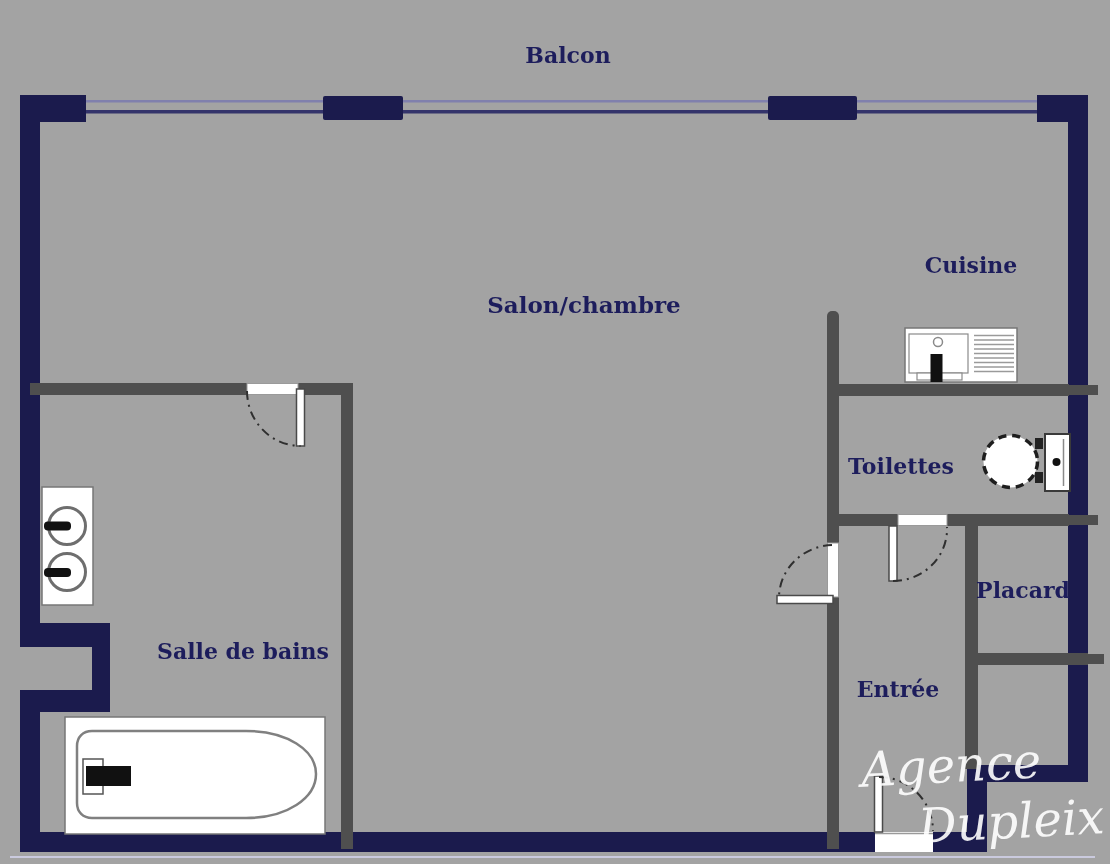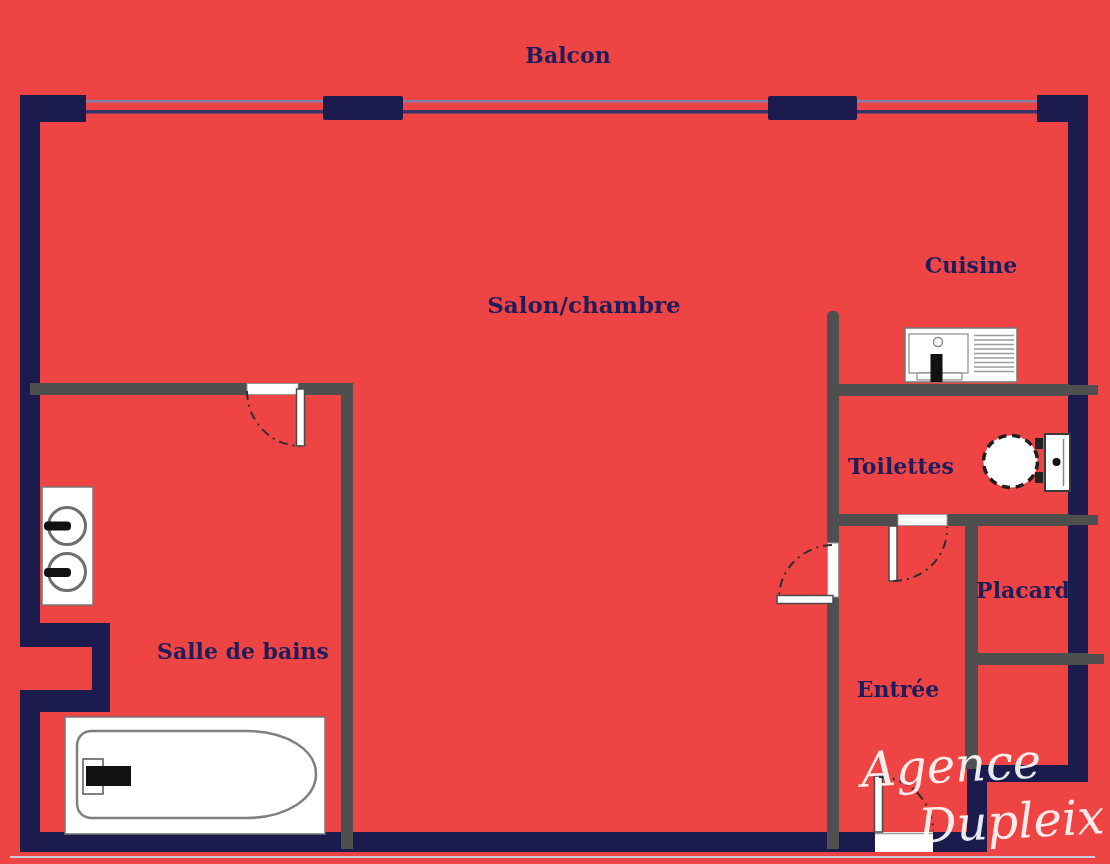--- a/index.html
+++ b/index.html
@@ -1,16 +1,16 @@
 <!DOCTYPE html>
 <html style="--wall-navy: #1b1b4d; --wall-gray: #4f4f4f; --label-color: #1d1d5c; --watermark-color: rgba(255,255,255,0.9); --window-line-light: #8080ad; --window-line-dark: #34346b; --artifact-line: #cacade;"><head>
 <meta charset="utf-8">
 <style>
   html,body{margin:0;padding:0;background:#ffffff;}
-  .stage{position:relative;width:1110px;height:864px;background:#ef4444;overflow:hidden;
+  .stage{position:relative;width:1110px;height:864px;background:#a3a3a3;overflow:hidden;
          font-family:"DejaVu Serif", serif;}
   svg{display:block}
   .wall-navy{fill:var(--wall-navy);}
   .wall-gray{fill:var(--wall-gray);}
   .stub{fill:var(--wall-gray);}
   .opening{fill:#ffffff;stroke:#9a9a9a;stroke-width:1;}
   .leaf{fill:#ffffff;stroke:#4a4a4a;stroke-width:1.5;}
   .arc{fill:none;stroke:#2f2f2f;stroke-width:2;stroke-dasharray:9 5 2 5;}
   .fixture{fill:#ffffff;stroke:#777777;stroke-width:1.5;}
   .fixture-thin{fill:#ffffff;stroke:#8a8a8a;stroke-width:1.2;}

